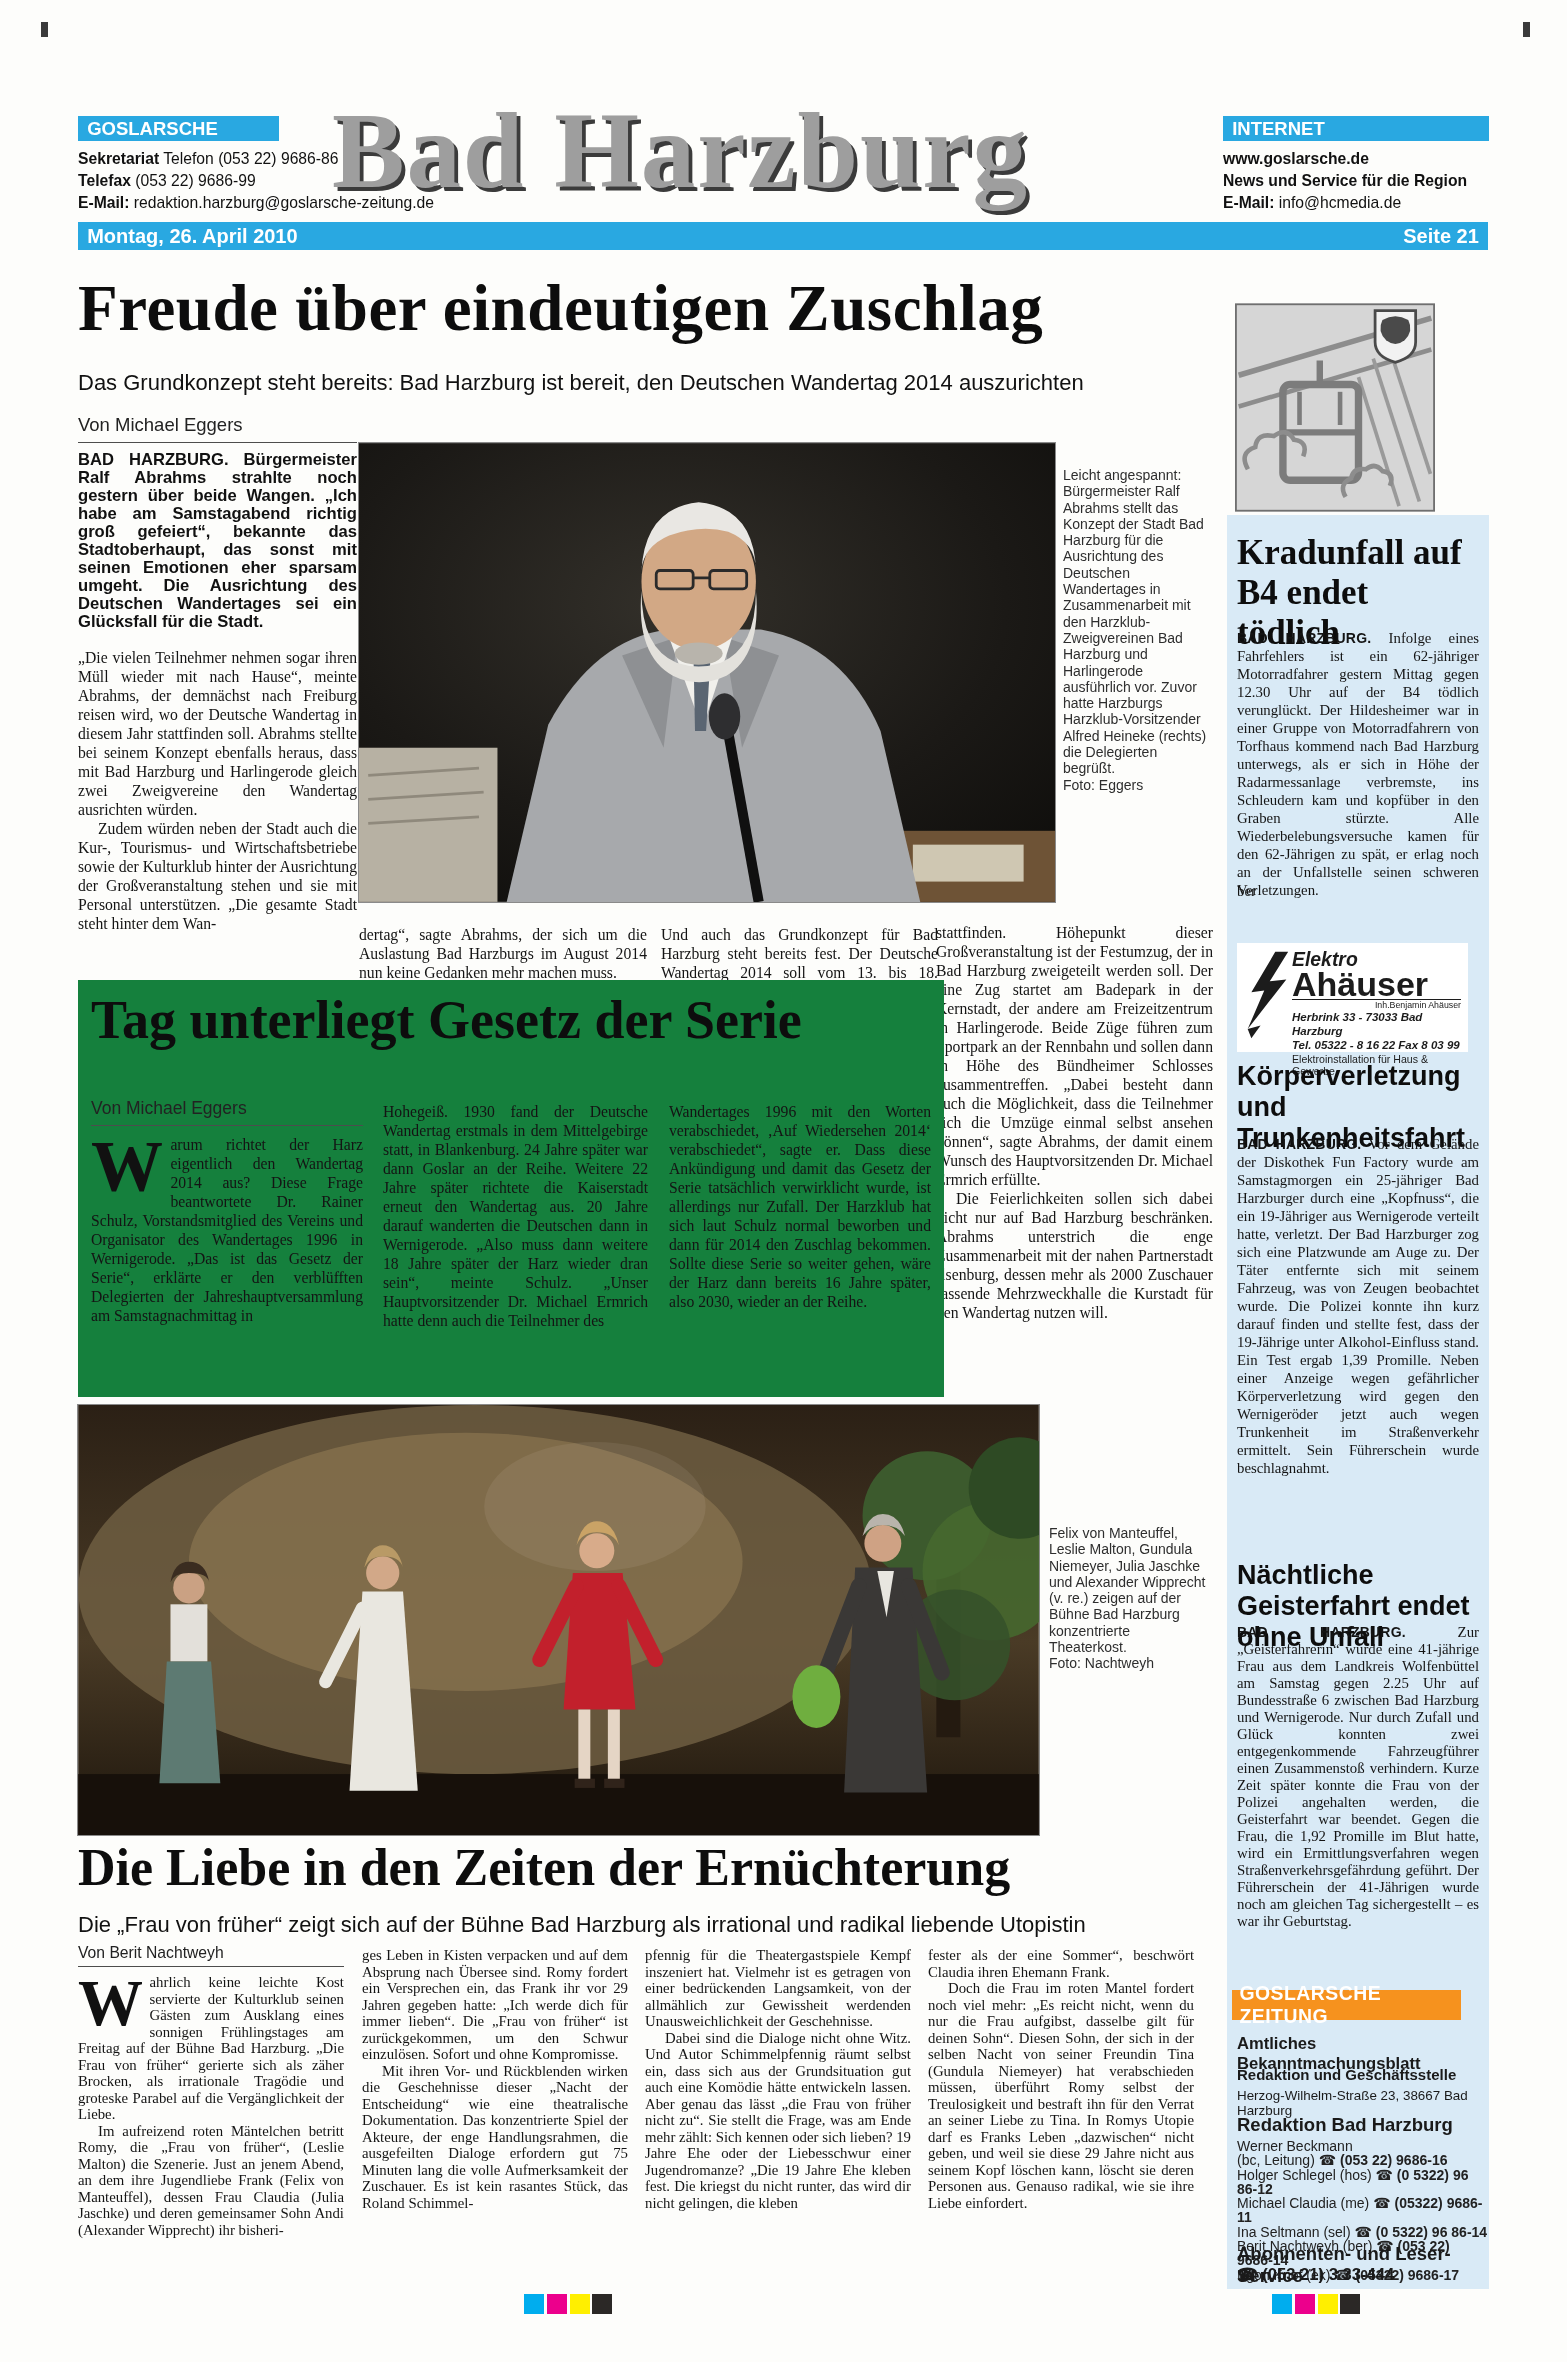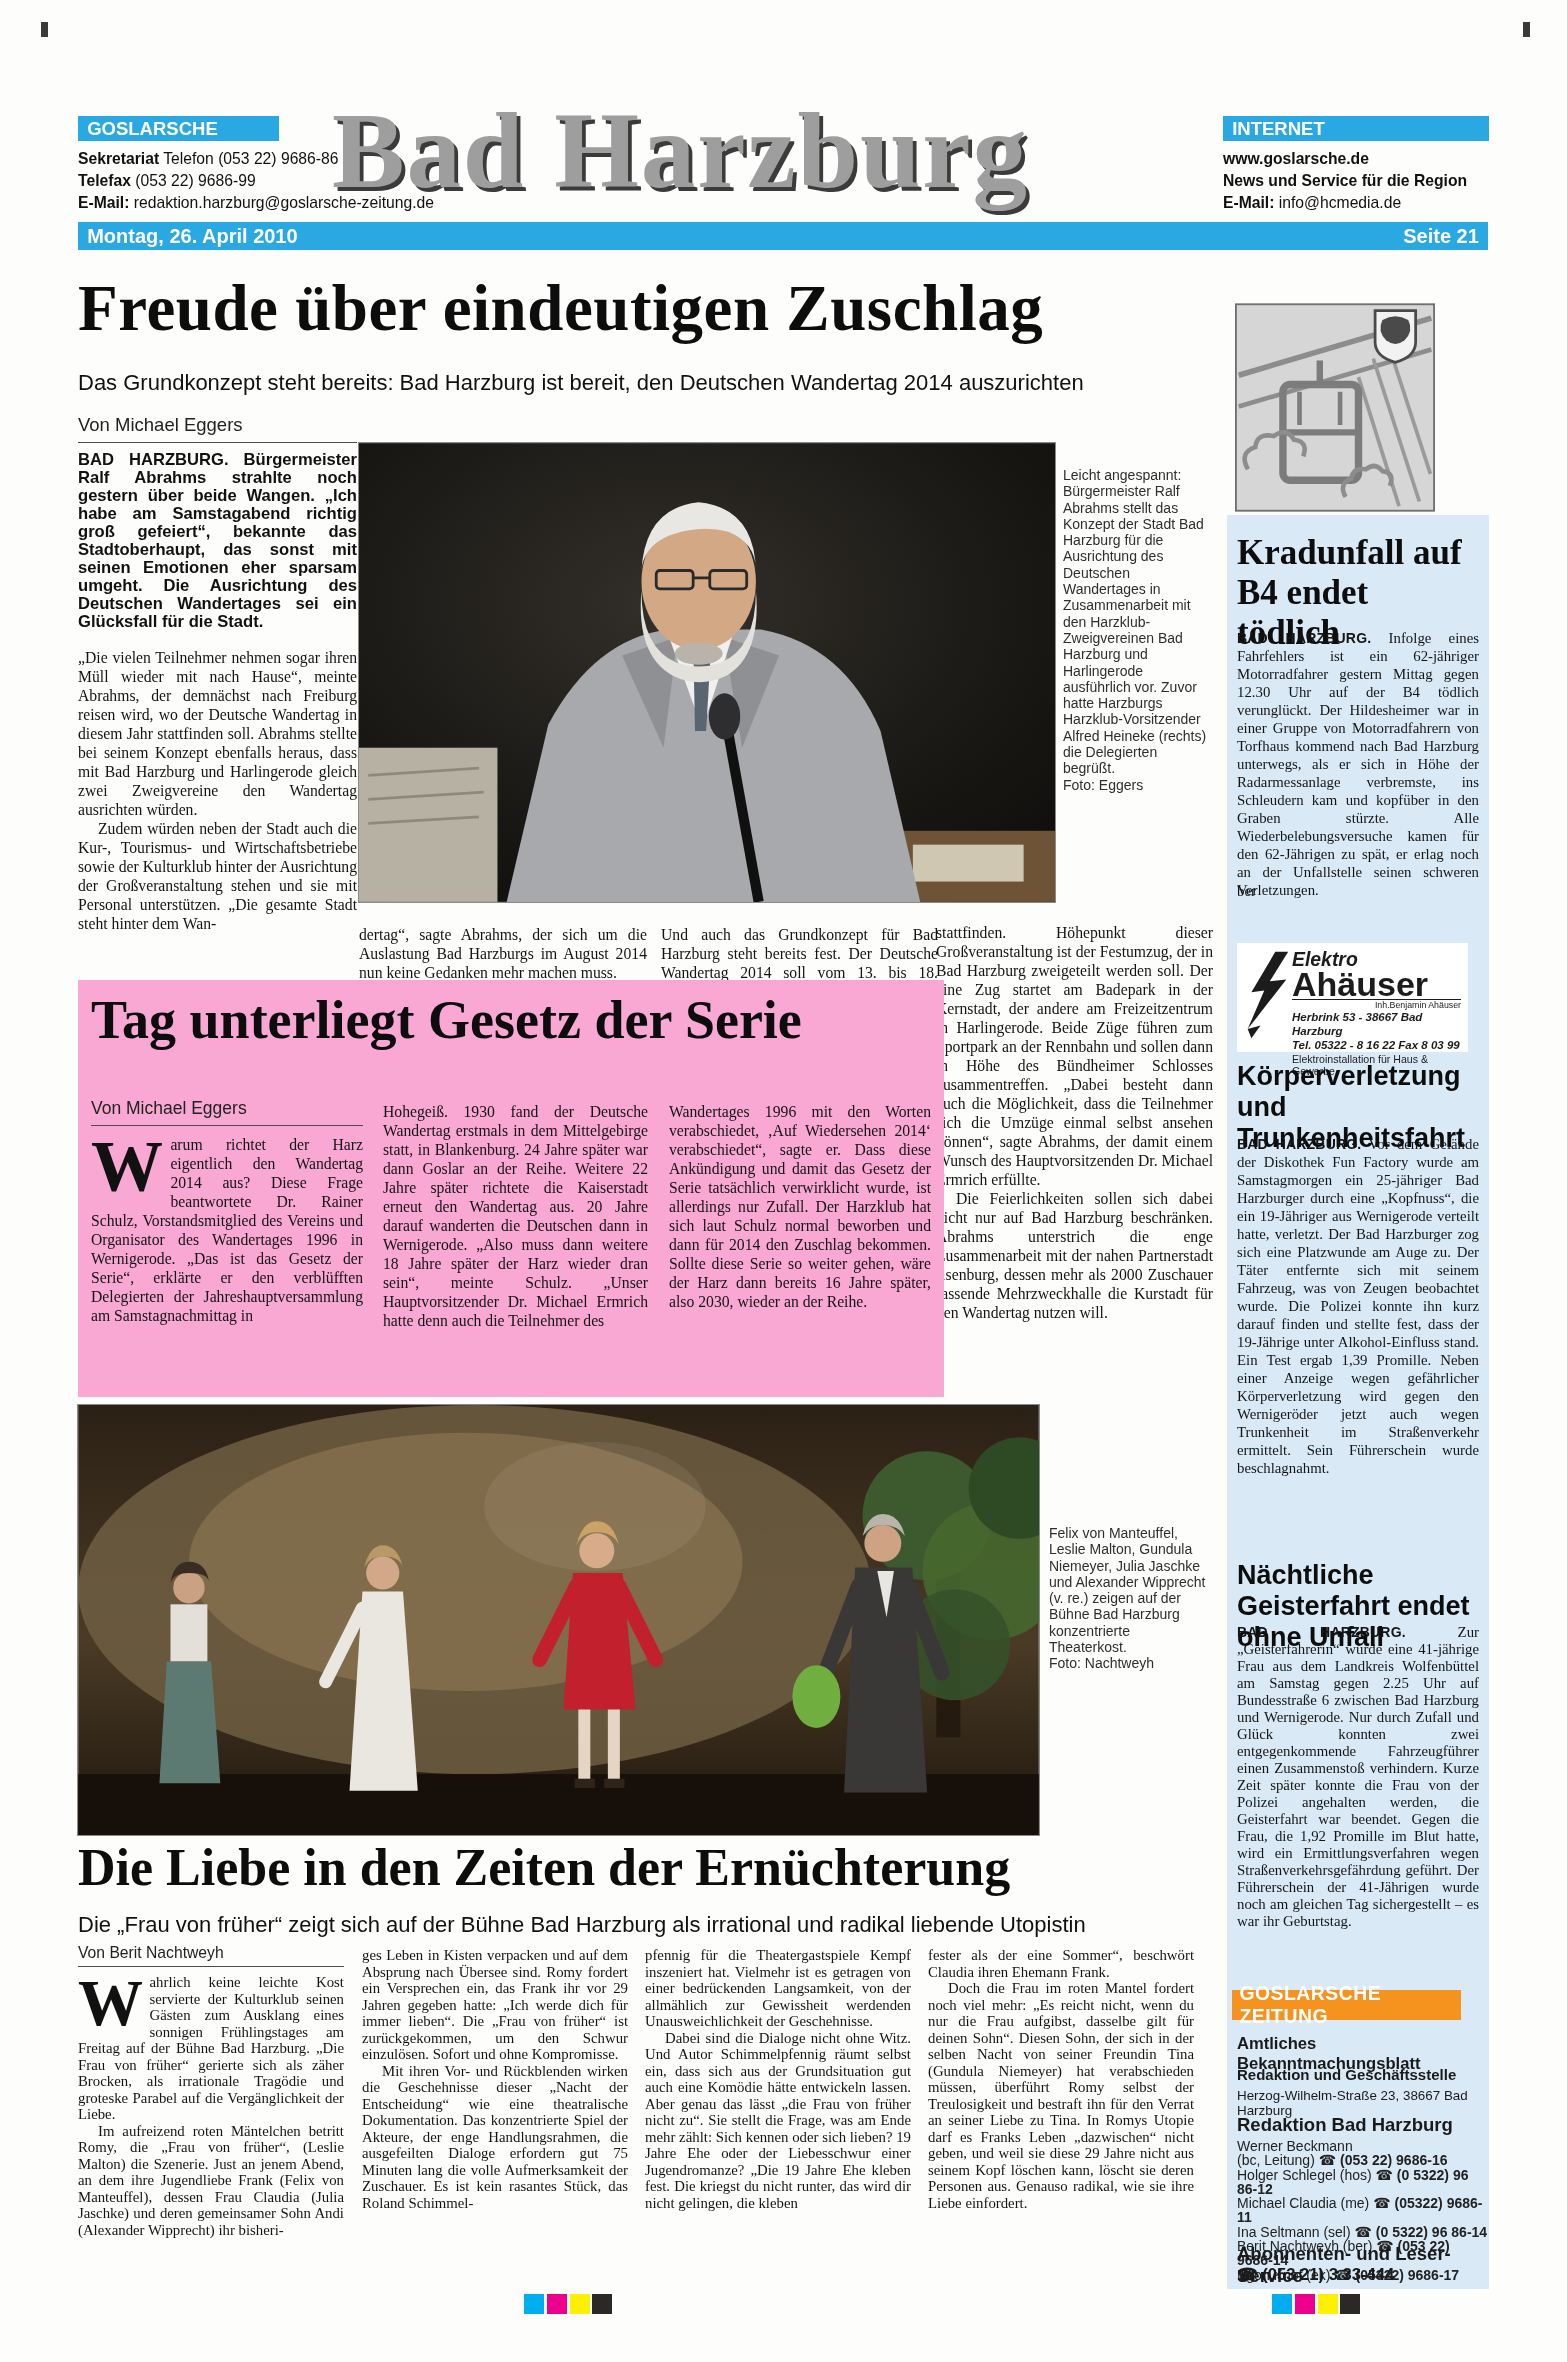--- a/index.html
+++ b/index.html
@@ -100,21 +100,21 @@
     <div>Foto: Eggers</div>
   </div>
 
   <div class="abs body17" style="left:359px;top:925px;width:288px">dertag“, sagte Abrahms, der sich um die Auslastung Bad Harzburgs im August 2014 nun keine Gedanken mehr machen muss.</div>
   <div class="abs body17" style="left:661px;top:925px;width:277px">Und auch das Grundkonzept für Bad Harzburg steht bereits fest. Der Deutsche Wandertag 2014 soll vom 13. bis 18. August in der Kurstadt</div>
   <div class="abs" style="left:936px;top:923px;width:277px">
     <div class="body17">stattfinden. Höhepunkt dieser Großveranstaltung ist der Festumzug, der in Bad Harzburg zweigeteilt werden soll. Der eine Zug startet am Badepark in der Kernstadt, der andere am Freizeitzentrum in Harlingerode. Beide Züge führen zum Sportpark an der Rennbahn und sollen dann in Höhe des Bündheimer Schlosses zusammentreffen. „Dabei besteht dann auch die Möglichkeit, dass die Teilnehmer sich die Umzüge einmal selbst ansehen können“, sagte Abrahms, der damit einem Wunsch des Hauptvorsitzenden Dr. Michael Ermrich erfüllte.</div>
     <div class="body17 ind">Die Feierlichkeiten sollen sich dabei nicht nur auf Bad Harzburg beschränken. Abrahms unterstrich die enge Zusammenarbeit mit der nahen Partnerstadt Ilsenburg, dessen mehr als 2000 Zuschauer fassende Mehrzweckhalle die Kurstadt für den Wandertag nutzen will.</div>
   </div>
 
-  <div class="abs" style="left:78px;top:980px;width:866px;height:417px;background:#f9a8d4">
+  <div class="abs" style="left:78px;top:980px;width:866px;height:417px;background:#15803d">
     <h2 class="headline abs" style="left:13px;top:9.2px;width:840px;font-size:54px">Tag unterliegt Gesetz der Serie</h2>
     <div class="abs" style="left:13px;top:118px;width:272px">
       <div class="byline" style="font-size:17.5px">Von Michael Eggers</div>
       <div class="rule" style="width:272px;margin-top:5.5px"></div>
       <div class="body17" style="margin-top:9.2px">
         <span class="dropcap" style="font-size:72px;line-height:57px;margin:3.7px 7.4px 0 0">W</span><span>arum richtet der Harz eigentlich den Wandertag 2014 aus? Diese Frage beantwortete Dr. Rainer Schulz, Vorstandsmitglied des Vereins und Organisator des Wandertages 1996 in Wernigerode. „Das ist das Gesetz der Serie“, erklärte er den verblüfften Delegierten der Jahreshauptversammlung am Samstagnachmittag in</span>
       </div>
     </div>
     <div class="abs body17" style="left:305px;top:122px;width:265px">Hohegeiß. 1930 fand der Deutsche Wandertag erstmals in dem Mittelgebirge statt, in Blankenburg. 24 Jahre später war dann Goslar an der Reihe. Weitere 22 Jahre später richtete die Kaiserstadt erneut den Wandertag aus. 20 Jahre darauf wanderten die Deutschen dann in Wernigerode. „Also muss dann weitere 18 Jahre später der Harz wieder dran sein“, meinte Schulz. „Unser Hauptvorsitzender Dr. Michael Ermrich hatte denn auch die Teilnehmer des</div>
     <div class="abs body17" style="left:591px;top:122px;width:262px">Wandertages 1996 mit den Worten verabschiedet, ‚Auf Wiedersehen 2014‘ verabschiedet“, sagte er. Dass diese Ankündigung und damit das Gesetz der Serie tatsächlich verwirklicht wurde, ist allerdings nur Zufall. Der Harzklub hat sich laut Schulz normal beworben und dann für 2014 den Zuschlag bekommen. Sollte diese Serie so weiter gehen, wäre der Harz dann bereits 16 Jahre später, also 2030, wieder an der Reihe.</div>
@@ -154,21 +154,21 @@
     <div style="width:48px;flex:none">
       <svg width="46" height="92" viewBox="0 0 50 100">
         <polygon points="34,2 8,46 22,44 4,86 46,32 28,34 48,2" fill="#1c1c1c"></polygon>
         <polygon points="4,86 18,82 8,96" fill="#1c1c1c"></polygon>
       </svg>
     </div>
     <div style="flex:1;color:#1c1c1c">
       <div style="font-style:italic;font-weight:bold;font-size:19.4px;line-height:18.5px">Elektro</div>
       <div style="font-weight:bold;font-size:34px;line-height:30px">Ahäuser</div>
       <div style="border-top:1.8px solid #1c1c1c;font-size:8.8px;text-align:right">Inh.Benjamin Ahäuser</div>
-      <div style="font-style:italic;font-weight:bold;font-size:11.5px;line-height:14px">Herbrink 53  -  38667 Bad Harzburg</div>
+      <div style="font-style:italic;font-weight:bold;font-size:11.5px;line-height:14px">Herbrink 33  -  73033 Bad Harzburg</div>
       <div style="font-style:italic;font-weight:bold;font-size:11.5px;line-height:14px">Tel. 05322 - 8 16 22    Fax 8 03 99</div>
       <div style="font-size:10.6px;margin-top:1.8px">Elektroinstallation für Haus &amp; Gewerbe</div>
     </div>
   </div>
 
   <h3 class="sanshead abs" style="left:1237px;top:1061px;width:251px;font-size:27px;line-height:31px">Körperverletzung und Trunkenheitsfahrt</h3>
   <div class="abs rail16" style="left:1237px;top:1135px;width:242px">
     <b class="dateline">BAD HARZBURG.</b><span> Vor dem Gelände der Diskothek Fun Factory wurde am Samstagmorgen ein 25-jähriger Bad Harzburger durch eine „Kopfnuss“, die ein 19-Jähriger aus Wernigerode verteilt hatte, verletzt. Der Bad Harzburger zog sich eine Platzwunde am Auge zu. Der Täter entfernte sich mit seinem Fahrzeug, was von Zeugen beobachtet wurde. Die Polizei konnte ihn kurz darauf finden und stellte fest, dass der 19-Jährige unter Alkohol-Einfluss stand. Ein Test ergab 1,39 Promille. Neben einer Anzeige wegen gefährlicher Körperverletzung wird gegen den Wernigeröder jetzt auch wegen Trunkenheit im Straßenverkehr ermittelt. Sein Führerschein wurde beschlagnahmt.</span>
   </div>
 

